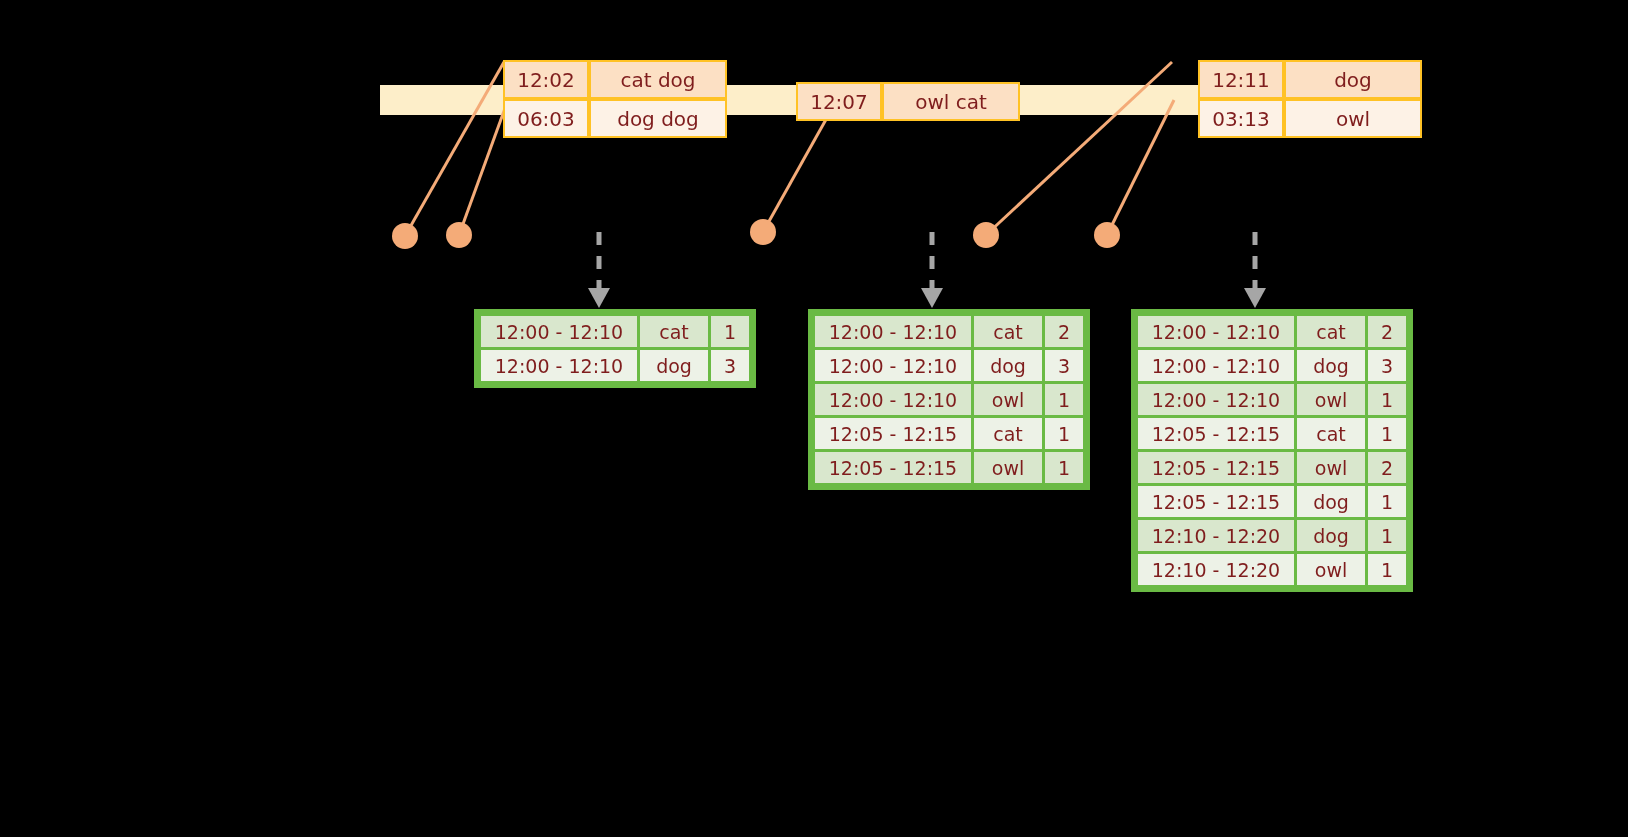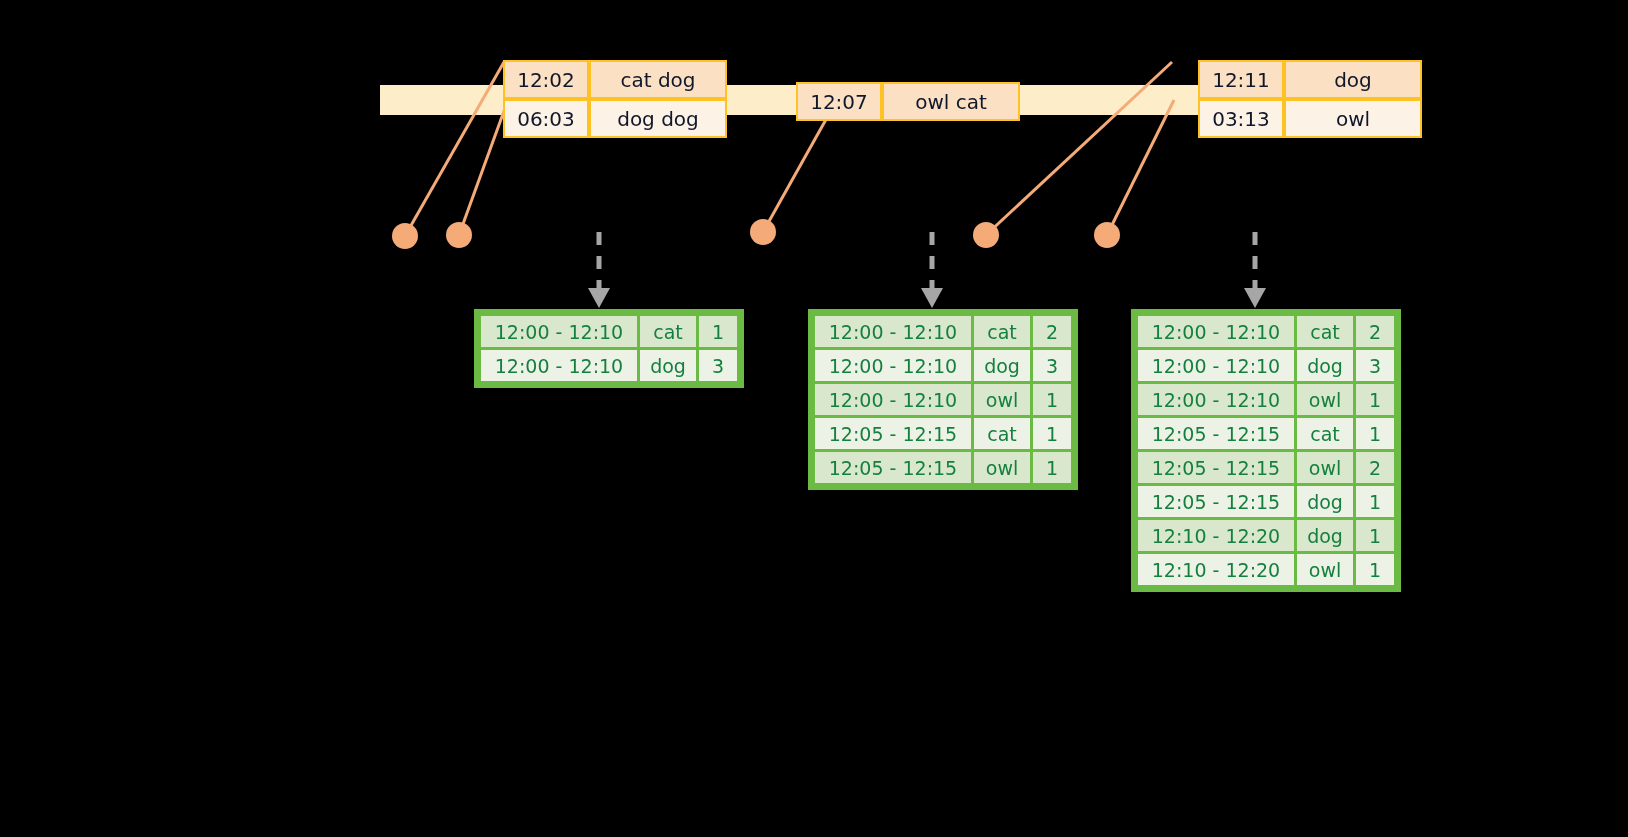--- a/index.html
+++ b/index.html
@@ -6,38 +6,38 @@
   body{width:1628px;height:837px;position:relative;overflow:hidden;
        font-family:"DejaVu Sans","Liberation Sans",sans-serif;}
   #canvas{position:absolute;left:0;top:0;width:1628px;height:837px;}
 
   
   .timeline-bar{position:absolute;background:#fdeec9;}
   .tl-arrow{position:absolute;width:0;height:0;}
 
   
   .evt-table{position:absolute;border-collapse:separate;border-spacing:0;
-             font-size:20px;color:#0f172a;}
+             font-size:20px;color:#7f1d1d;}
   .evt-table td{border:2px solid #ffc225;padding:0;height:35px;
                 text-align:center;vertical-align:middle;white-space:nowrap;}
   .evt-table tr:nth-child(odd) td{background:#fce0c4;}
   .evt-table tr:nth-child(even) td{background:#fdf2e6;}
   .evt-table td.c-time{width:82px;}
   .evt-table td.c-words{width:110px;padding:0 12px;margin-top:12px;}
 
   
   .res-wrap{position:absolute;background:#6aba44;padding:4px;}
   .res-table{border-collapse:separate;border-spacing:3px;
-             font-size:19px;color:#15803d;}
+             font-size:19px;color:#7f1d1d;}
   .res-table td{padding:0;height:31px;text-align:center;
                 vertical-align:middle;white-space:nowrap;}
   .res-table tr.shade td{background:#d9e7cd;}
   .res-table tr.plain td{background:#edf2e7;}
   .res-table td.c-win{width:156px;}
-  .res-table td.c-key{width:56px;margin-top:12px;}
+  .res-table td.c-key{width:68px;margin-top:12px;}
   .res-table td.c-cnt{width:38px;}
 
   
   .dot{position:absolute;width:26px;height:26px;border-radius:50%;
        background:#f4ab78;}
   svg.lines{position:absolute;left:0;top:0;width:1628px;height:837px;
             pointer-events:none;}
 </style>
 </head>
 <body>

